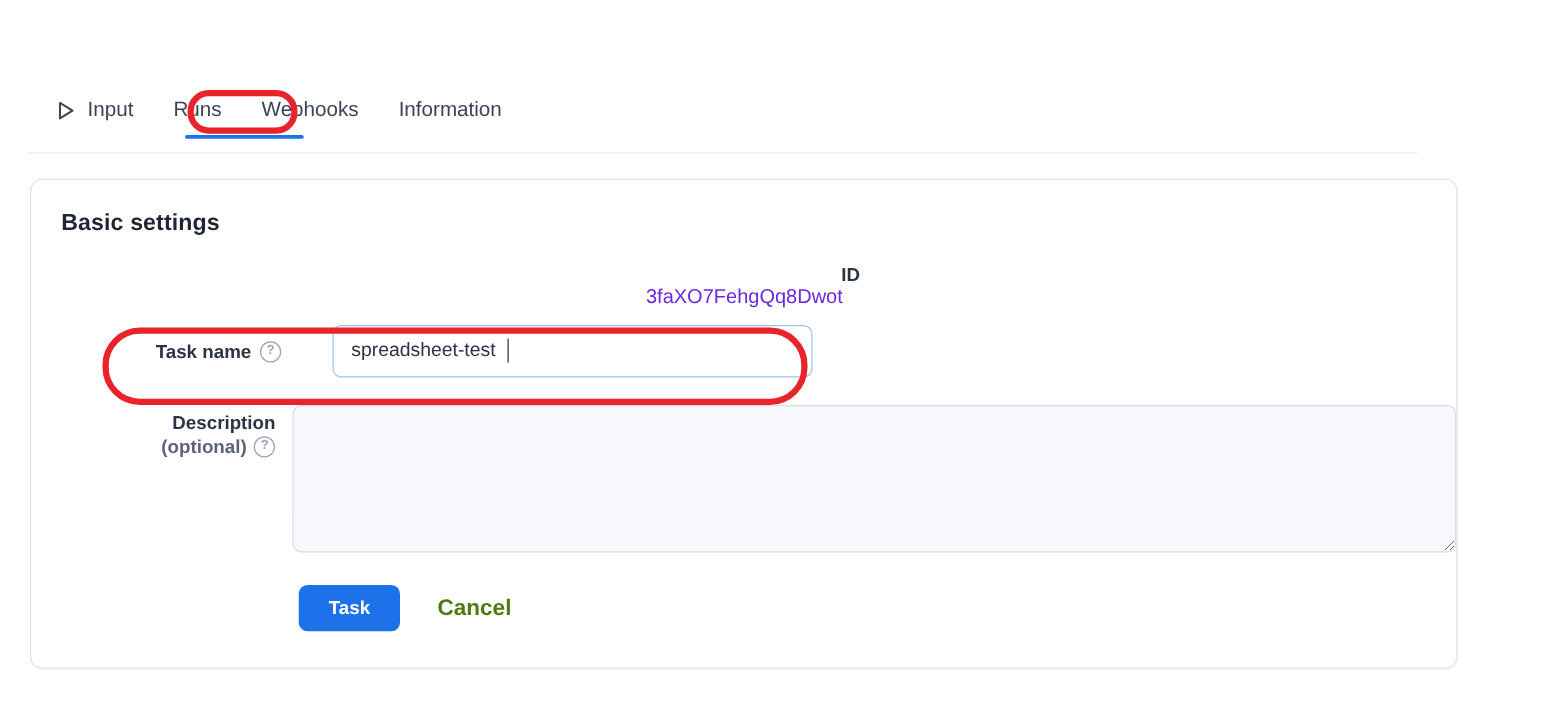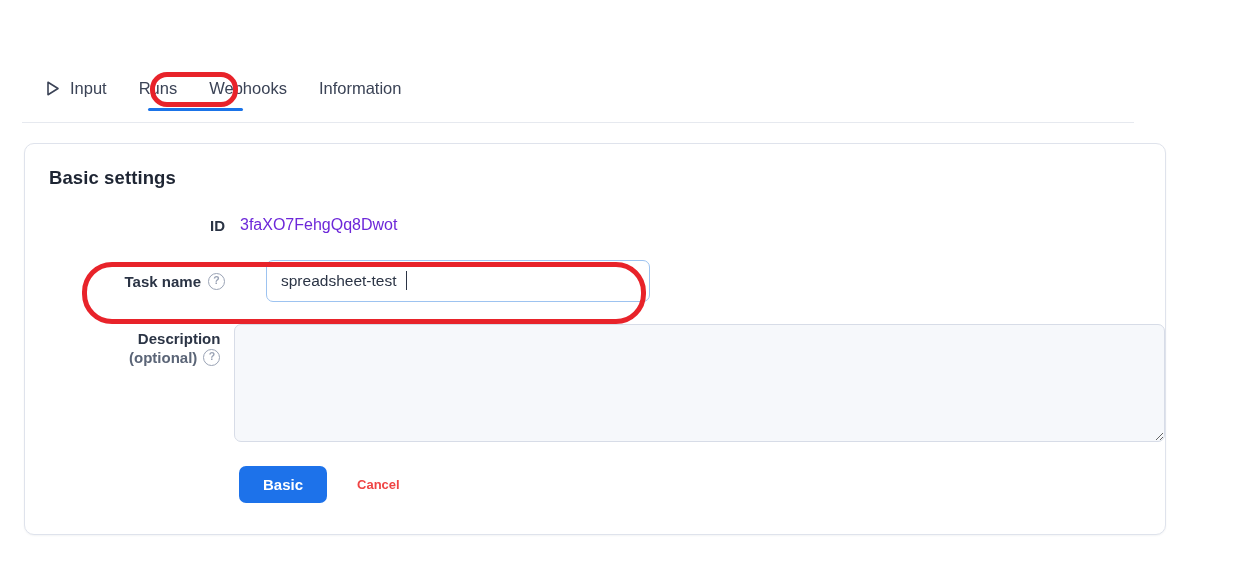--- a/index.html
+++ b/index.html
@@ -139,21 +139,21 @@
     line-height: 13px;
     text-align: center;
     display: inline-block;
     font-weight: 700;
     flex: 0 0 auto;
     cursor: pointer;
     font-family: "Liberation Sans", sans-serif;
   }
 
   
-  .row-id { position: absolute; left: 0; top: 0; width: 100%; display: flex; align-items: center; height: 26px; }
+  .row-id { position: absolute; left: 0; top: 0; width: 100%; display: flex; align-items: center; height: 26px; flex-direction: column; }
   .id-value {
     font-size: 16px;
     color: #6d28d9;
     padding-left: 1px;
     text-align: center;
   }
 
   
   .row-task { position: absolute; left: 0; top: 48px; width: 100%; display: flex; align-items: center; height: 42px; gap: 27px; }
   .text-input {
@@ -208,22 +208,22 @@
     font-size: 15px;
     font-weight: 700;
     font-family: "Liberation Sans", sans-serif;
     padding: 11px 24px;
     cursor: pointer;
     line-height: 1;
   }
   .btn-cancel {
     background: transparent;
     border: none;
-    color: #ef4444;
-    font-size: 13px;
+    color: #4d7c0f;
+    font-size: 18px;
     font-weight: 600;
     font-family: "Liberation Sans", sans-serif;
     padding: 11px 12px;
     cursor: pointer;
     line-height: 1;
   }
 
   
   .annot {
     position: absolute;
@@ -311,21 +311,21 @@
           <div class="label-line">
             <span class="sub">(optional)</span>
             <span class="help-icon">?</span>
           </div>
         </div>
       </div>
       <textarea class="textarea" placeholder="" style=""></textarea>
     </div>
 
     <div class="row-buttons">
-      <button class="btn-save">Basic</button>
+      <button class="btn-save">Task</button>
       <button class="btn-cancel">Cancel</button>
     </div>
 
   </div>
 </div>
 
 <div class="annot annot-settings"></div>
 <div class="annot annot-taskname"></div>
 
 </body></html>

